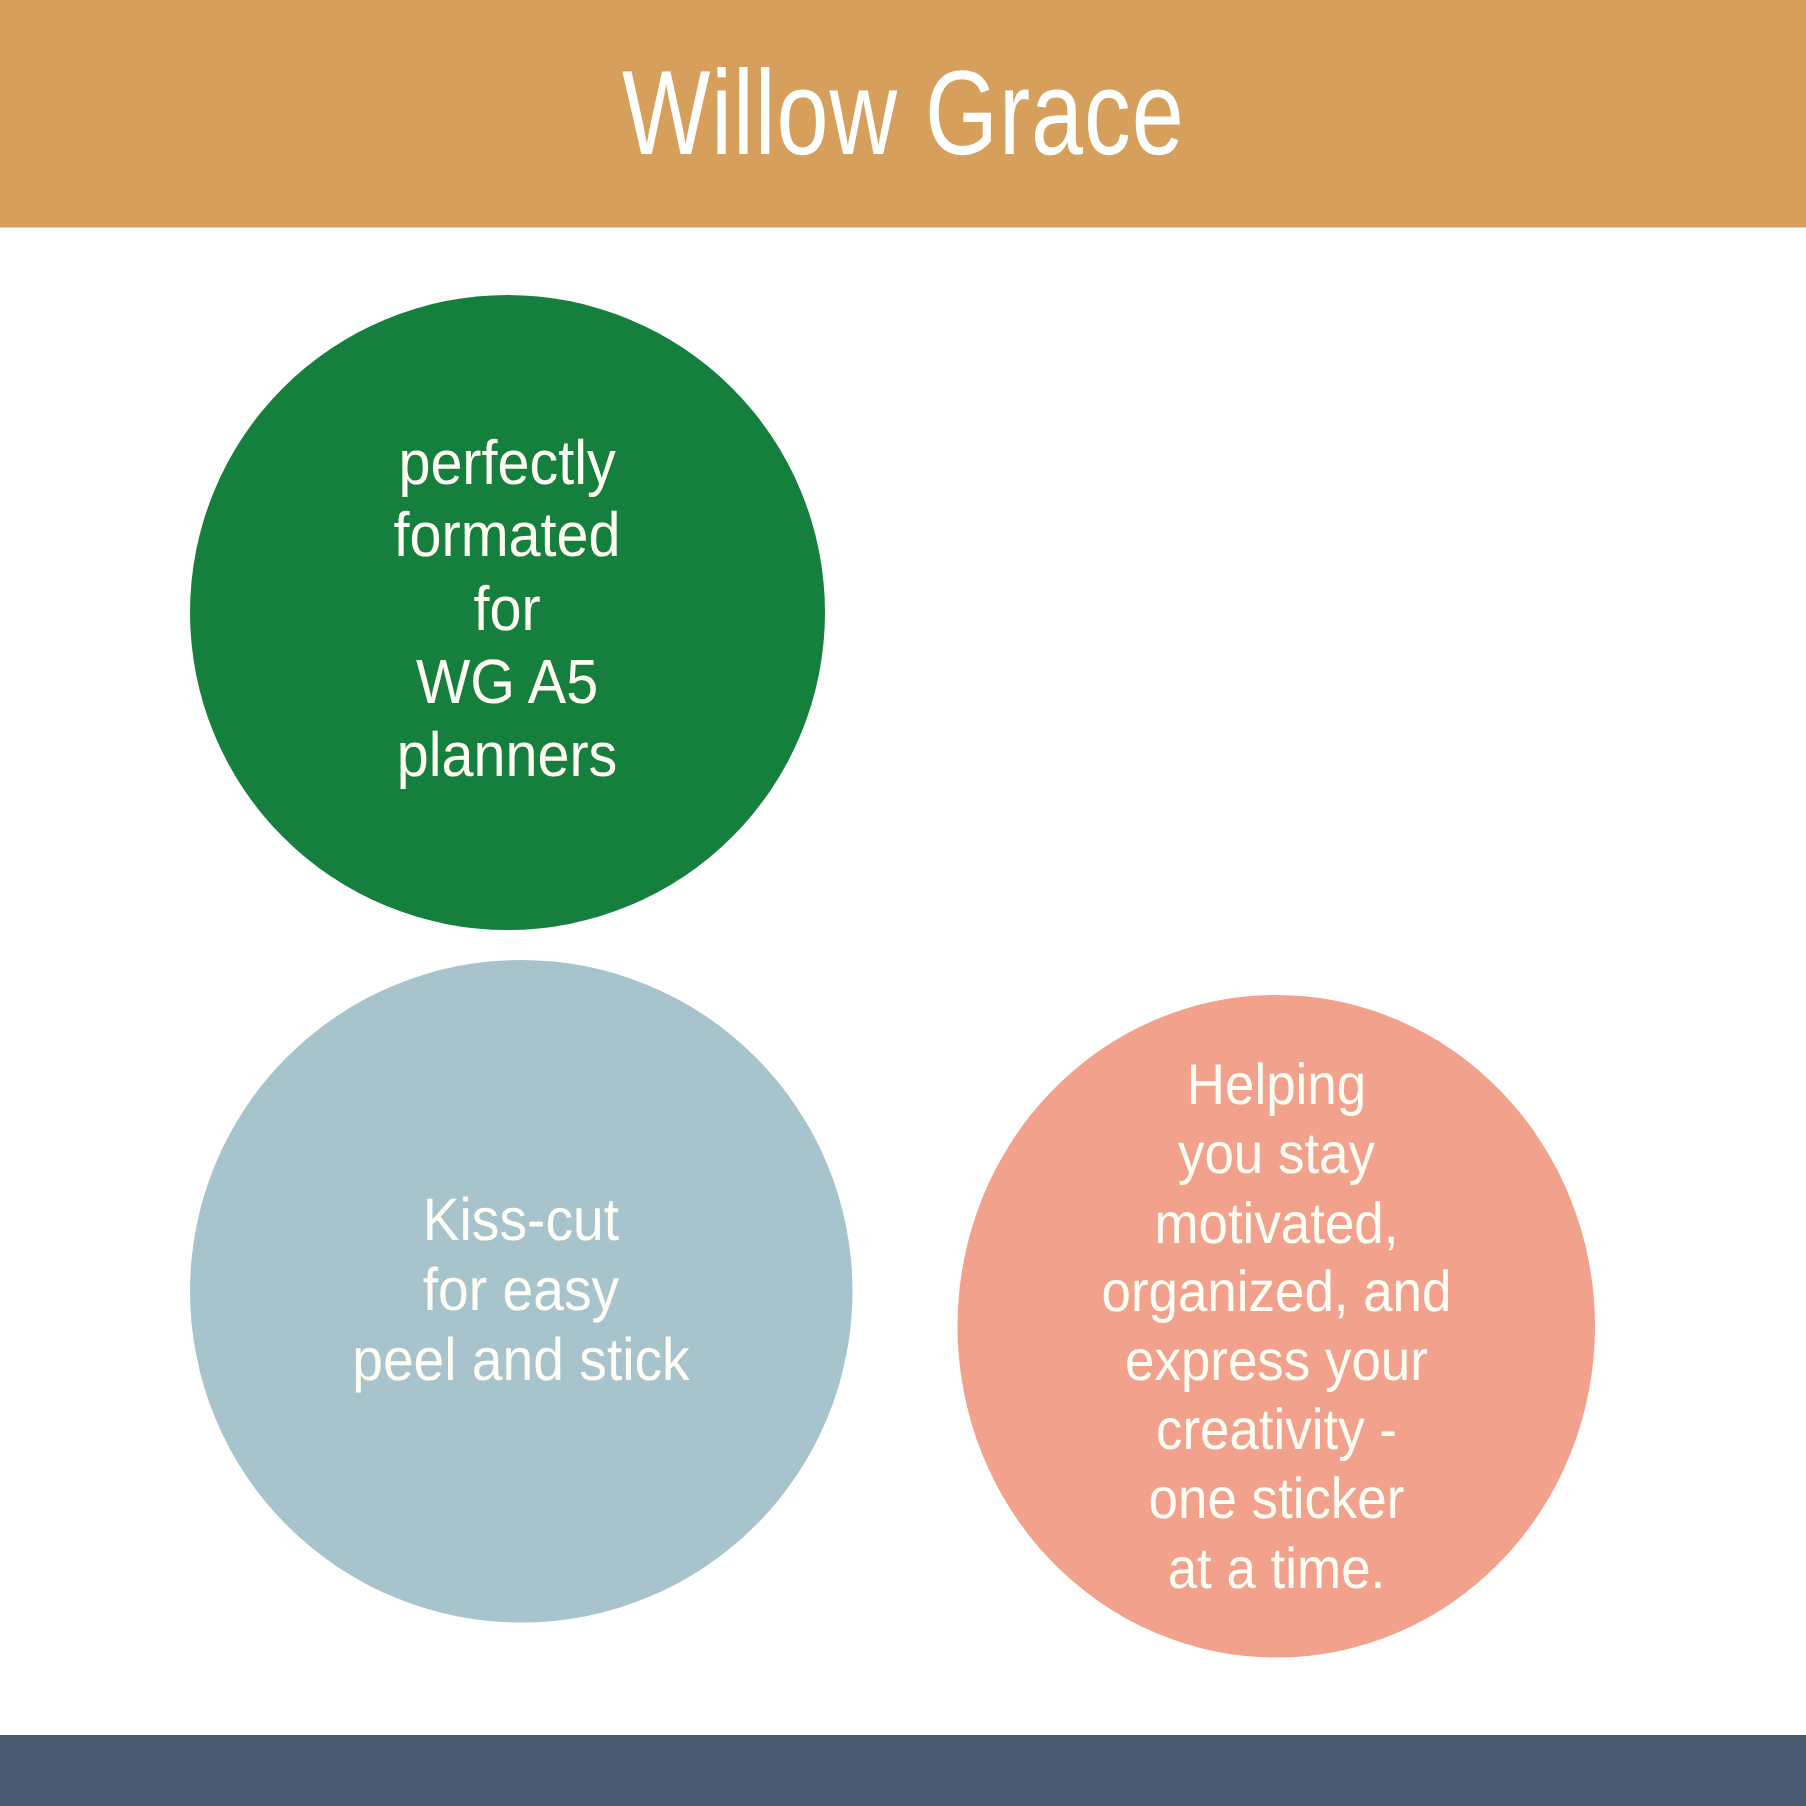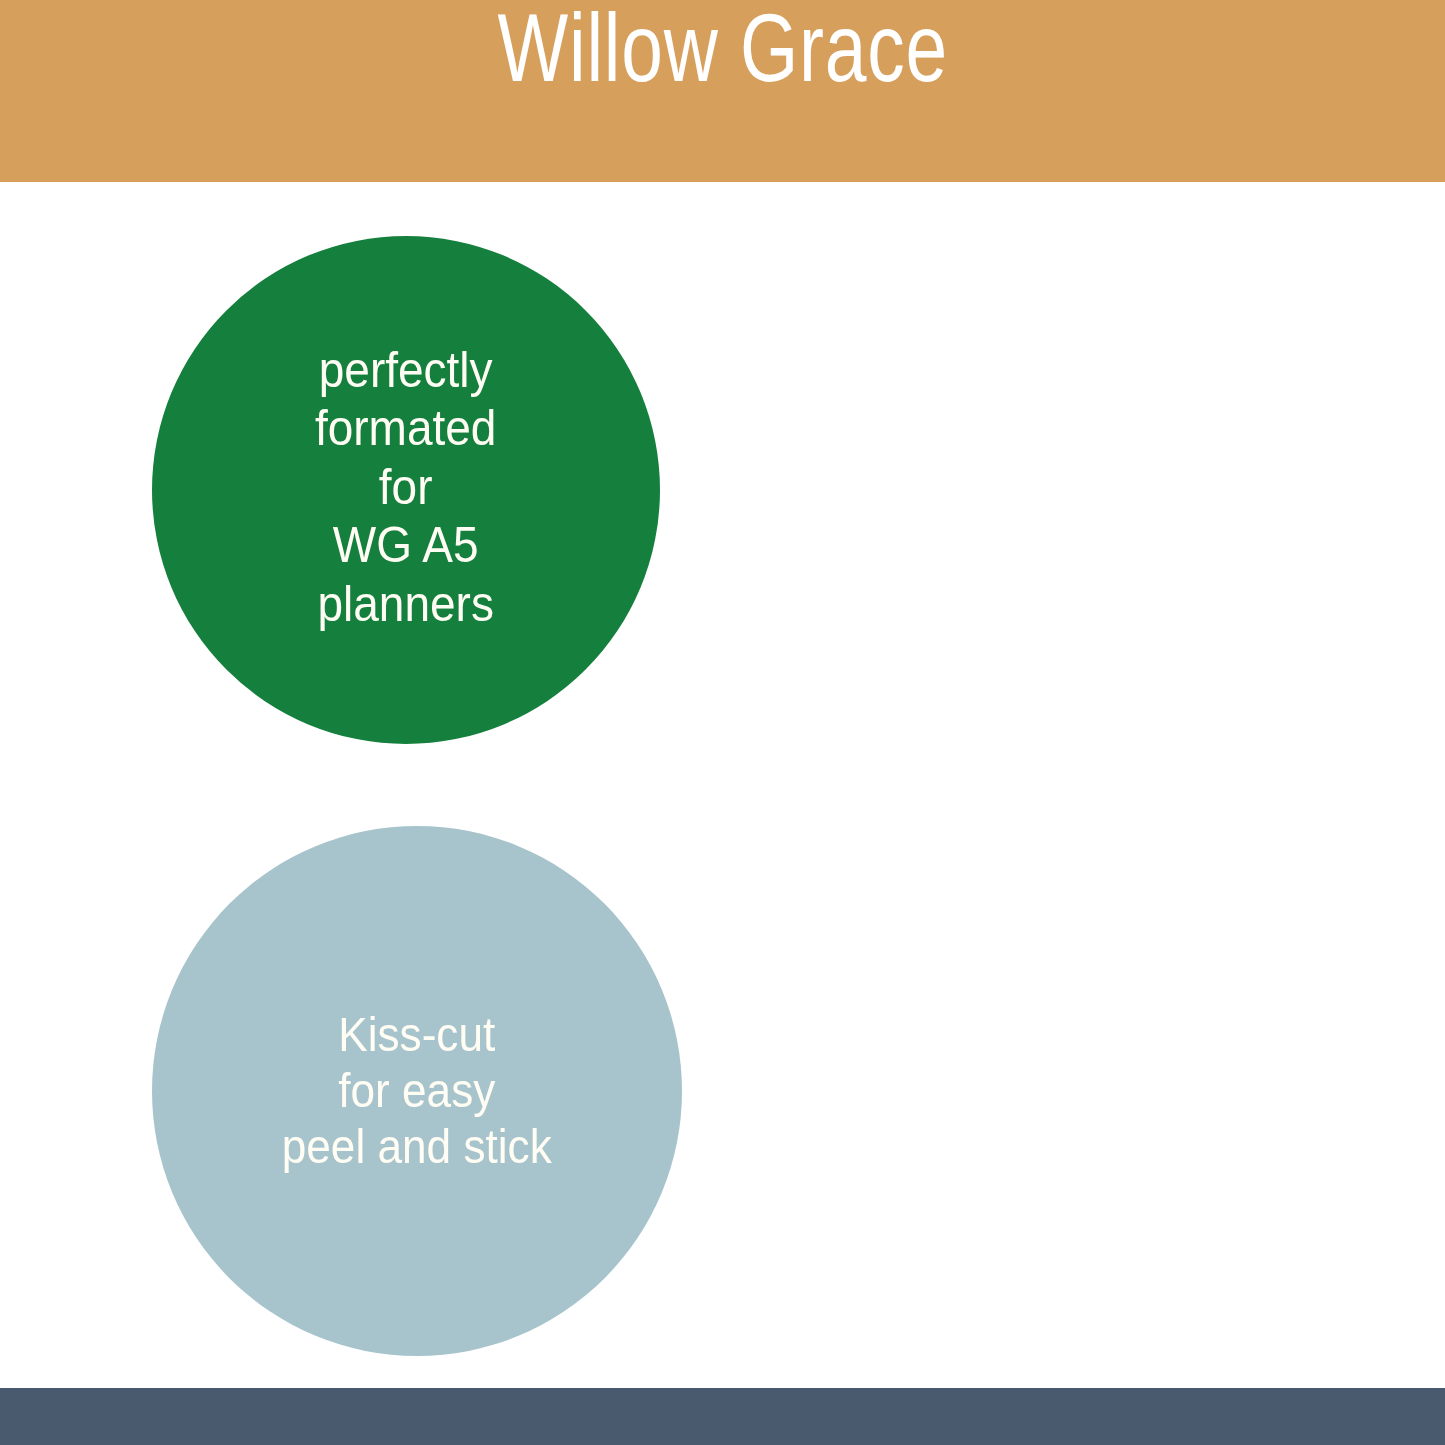--- a/index.html
+++ b/index.html
@@ -20,20 +20,21 @@
 
   
   .header-band {
     position: absolute;
     left: 0;
     top: 0;
     width: 1445px;
     height: 182px;
     background: #D79F5C;
     display: flex;
+    align-items: center;
     justify-content: center;
   }
   .header-title {
     color: #FFFFFF;
     font-size: 96px;
     font-weight: 300;
     letter-spacing: 1px;
     line-height: 1;
     white-space: nowrap;
     transform: scaleX(0.78);
@@ -77,21 +78,21 @@
     width: 508px;
     height: 508px;
     background: #D79F5C;
   }
   .circle-orange .circle-text {
     font-size: 46px;
   }
 
   .circle-blue {
     left: 152px;
-    top: 826px;
+    top: 768px;
     width: 530px;
     height: 530px;
     background: #A7C4CC;
   }
   .circle-blue .circle-text {
     font-size: 48px;
   }
 
   .circle-pink {
     left: 766px;
@@ -132,16 +133,26 @@
 planners</div>
   </div>
 
 
   <div class="circle circle-blue">
     <div class="circle-text">Kiss-cut
 for easy
 peel and stick</div>
   </div>
 
+  <div class="circle circle-pink">
+    <div class="circle-text">Helping
+you stay
+motivated,
+organized, and
+express your
+creativity -
+one sticker
+at a time.</div>
+  </div>
 
   <div class="footer-band"></div>
 
 </div>
 
 </body></html>

